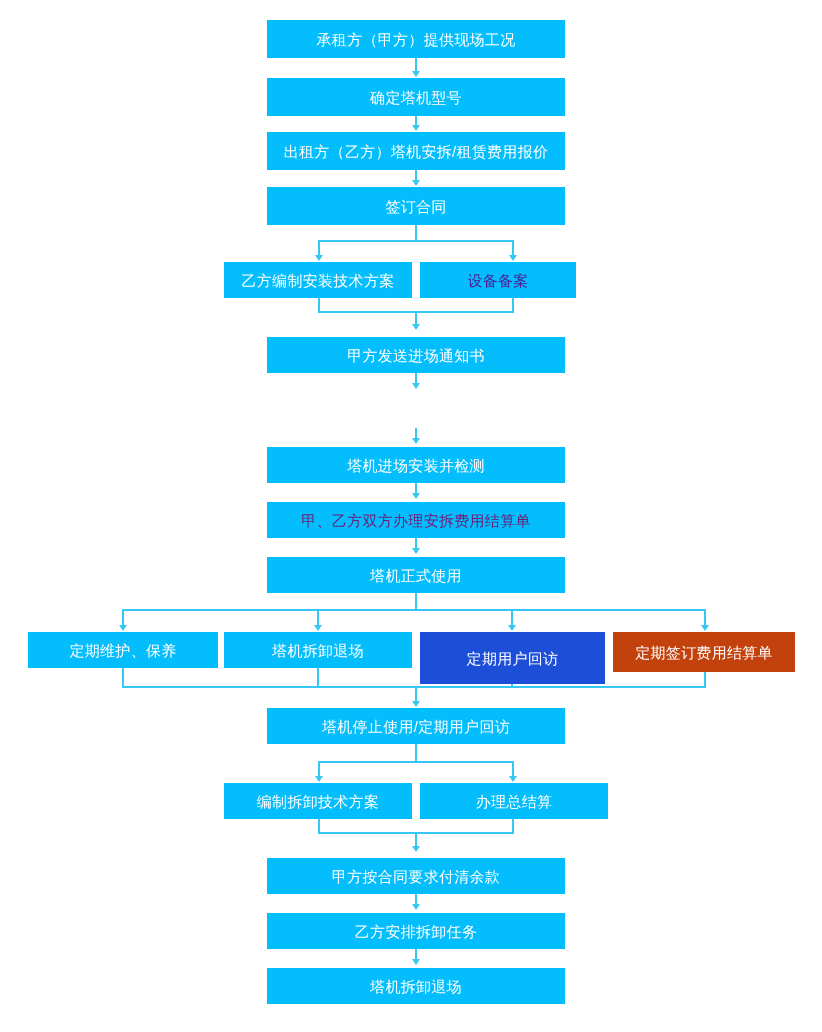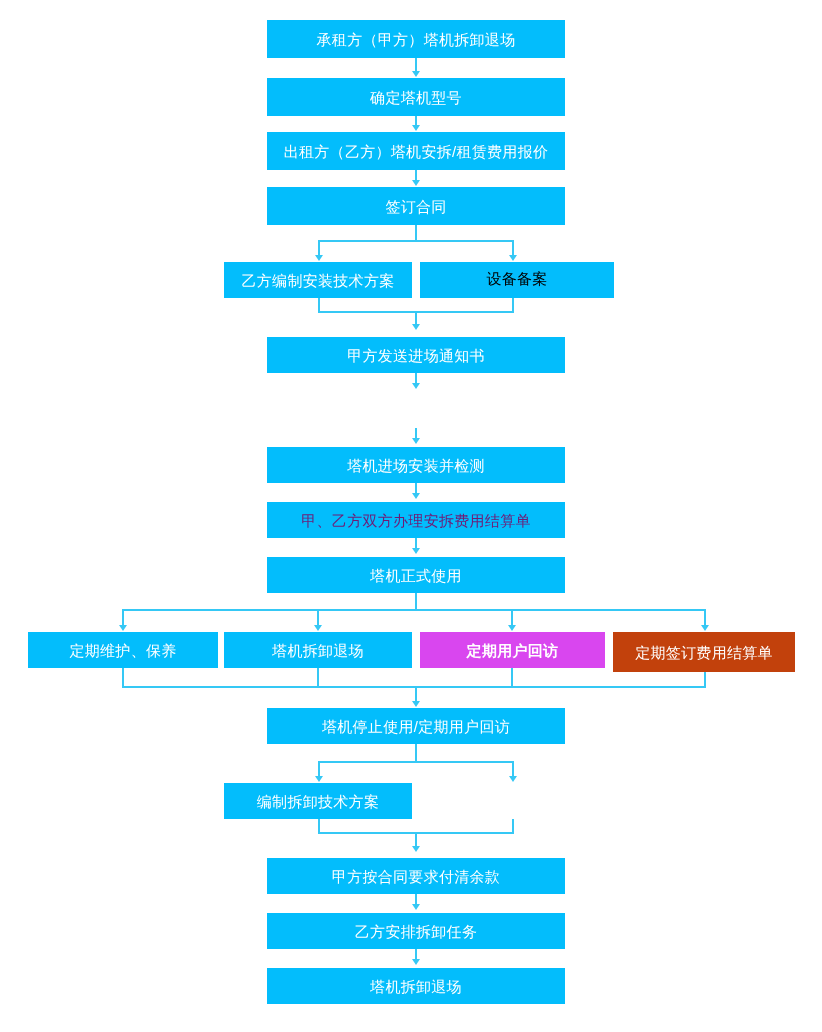--- a/index.html
+++ b/index.html
@@ -116,33 +116,34 @@
   <div class="conn hline" style="left: 318px; top: 832px; width: 196px; background: rgb(53, 200, 245);"></div>
   <div class="conn vline" style="left: 415px; top: 832px; height: 15px; background: rgb(53, 200, 245);"></div>
   <div class="arrow" style="left: 412px; top: 846px; border-top-color: rgb(53, 200, 245);"></div>
 
   <div class="conn vline" style="left: 415px; top: 894px; height: 11px; background: rgb(53, 200, 245);"></div>
   <div class="arrow" style="left: 412px; top: 904px; border-top-color: rgb(53, 200, 245);"></div>
 
   <div class="conn vline" style="left: 415px; top: 949px; height: 11px; background: rgb(53, 200, 245);"></div>
   <div class="arrow" style="left: 412px; top: 959px; border-top-color: rgb(53, 200, 245);"></div>
 
-  <div class="node" style="left: 267px; top: 20px; width: 298px; height: 38px; background: rgb(3, 189, 252); color: rgb(255, 255, 255);">承租方（甲方）塔机拆卸退场</div>
+  <div class="node" style="left: 267px; top: 20px; width: 298px; height: 38px; background: rgb(3, 189, 252); color: rgb(255, 255, 255);">承租方（甲方）提供现场工况</div>
   <div class="node" style="left: 267px; top: 78px; width: 298px; height: 38px; background: rgb(3, 189, 252); color: rgb(255, 255, 255);">确定塔机型号</div>
   <div class="node" style="left: 267px; top: 132px; width: 298px; height: 38px; background: rgb(3, 189, 252); color: rgb(255, 255, 255);">出租方（乙方）塔机安拆/租赁费用报价</div>
   <div class="node" style="left: 267px; top: 187px; width: 298px; height: 38px; background: rgb(3, 189, 252); color: rgb(255, 255, 255);">签订合同</div>
   <div class="node" style="left: 224px; top: 262px; width: 188px; height: 36px; background: rgb(3, 189, 252); color: rgb(255, 255, 255);">乙方编制安装技术方案</div>
-  <div class="node" style="left: 420px; top: 262px; width: 194px; height: 36px; background: rgb(3, 189, 252); color: #000000; font-family: Liberation Mono, monospace;">设备备案</div>
+  <div class="node" style="left: 420px; top: 262px; width: 156px; height: 36px; background: rgb(3, 189, 252); color: #4c1d95;">设备备案</div>
   <div class="node" style="left: 267px; top: 337px; width: 298px; height: 36px; background: rgb(3, 189, 252); color: rgb(255, 255, 255);">甲方发送进场通知书</div>
   <div class="node" style="left: 267px; top: 447px; width: 298px; height: 36px; background: rgb(3, 189, 252); color: rgb(255, 255, 255);">塔机进场安装并检测</div>
   <div class="node" style="left: 267px; top: 502px; width: 298px; height: 36px; background: rgb(3, 189, 252); color: #701a75;">甲、乙方双方办理安拆费用结算单</div>
   <div class="node" style="left: 267px; top: 557px; width: 298px; height: 36px; background: rgb(3, 189, 252); color: rgb(255, 255, 255);">塔机正式使用</div>
   <div class="node" style="left: 28px; top: 632px; width: 190px; height: 36px; background: rgb(3, 189, 252); color: rgb(255, 255, 255);">定期维护、保养</div>
   <div class="node" style="left: 224px; top: 632px; width: 188px; height: 36px; background: rgb(3, 189, 252); color: rgb(255, 255, 255);">塔机拆卸退场</div>
-  <div class="node" style="left: 420px; top: 632px; width: 185px; height: 36px; background: #d946ef; color: rgb(255, 255, 255); font-weight: bold;">定期用户回访</div>
+  <div class="node" style="left: 420px; top: 632px; width: 185px; height: 52px; background: #1d4ed8; color: rgb(255, 255, 255);">定期用户回访</div>
   <div class="node" style="left: 613px; top: 632px; width: 182px; height: 40px; background: #c2410c; color: rgb(255, 255, 255);">定期签订费用结算单</div>
   <div class="node" style="left: 267px; top: 708px; width: 298px; height: 36px; background: rgb(3, 189, 252); color: rgb(255, 255, 255);">塔机停止使用/定期用户回访</div>
   <div class="node" style="left: 224px; top: 783px; width: 188px; height: 36px; background: rgb(3, 189, 252); color: rgb(255, 255, 255);">编制拆卸技术方案</div>
+  <div class="node" style="left: 420px; top: 783px; width: 188px; height: 36px; background: rgb(3, 189, 252); color: rgb(255, 255, 255);">办理总结算</div>
   <div class="node" style="left: 267px; top: 858px; width: 298px; height: 36px; background: rgb(3, 189, 252); color: rgb(255, 255, 255);">甲方按合同要求付清余款</div>
   <div class="node" style="left: 267px; top: 913px; width: 298px; height: 36px; background: rgb(3, 189, 252); color: rgb(255, 255, 255);">乙方安排拆卸任务</div>
   <div class="node" style="left: 267px; top: 968px; width: 298px; height: 36px; background: rgb(3, 189, 252); color: rgb(255, 255, 255);">塔机拆卸退场</div>
 
 </div>
 
 </body></html>

